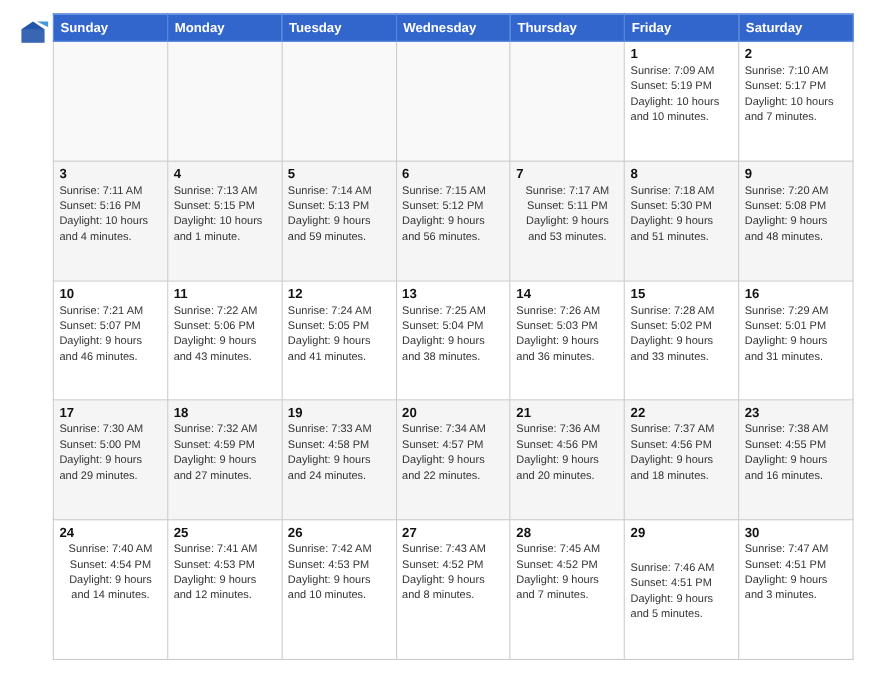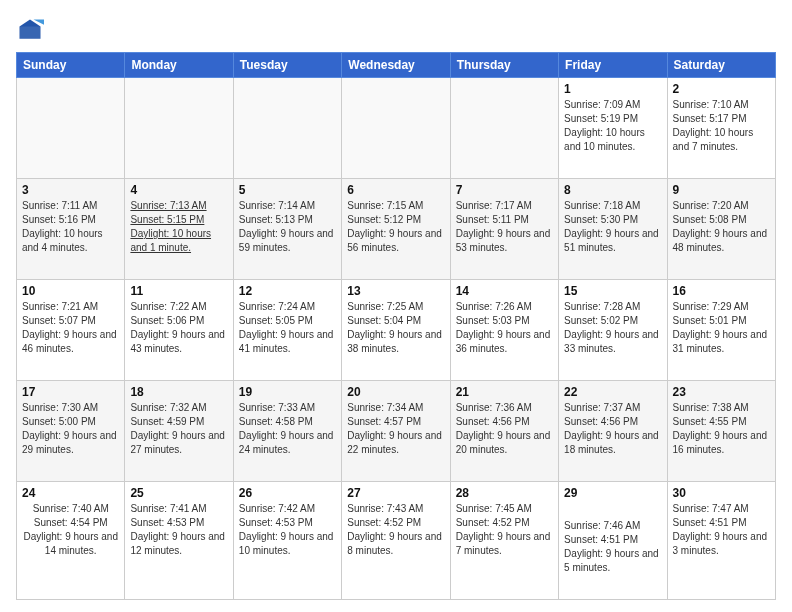--- a/index.html
+++ b/index.html
@@ -8,21 +8,21 @@
       background: #fff;
       width: 792px;
       height: 612px;
       overflow: hidden;
     }
     .page {
       width: 792px;
       height: 612px;
       padding: 12px 16px 12px 16px;
       display: flex;
-      flex-direction: column;
+      flex-direction: row;
     }
     .header {
       display: flex;
       align-items: flex-start;
       justify-content: space-between;
       margin-bottom: 8px;
     }
     .logo {
       display: flex;
       align-items: center;
@@ -156,39 +156,39 @@
         </tr>
         <tr>
           <td>
             <span class="day-number">3</span>
             <div class="day-info" style="white-space: pre-line;">Sunrise: 7:11 AM
 Sunset: 5:16 PM
 Daylight: 10 hours and 4 minutes.</div>
           </td>
           <td>
             <span class="day-number">4</span>
-            <div class="day-info" style="white-space: pre-line; text-decoration: underline;">Sunrise: 7:13 AM
+            <div class="day-info" style="white-space: pre-line;">Sunrise: 7:13 AM
 Sunset: 5:15 PM
 Daylight: 10 hours and 1 minute.</div>
           </td>
           <td>
             <span class="day-number">5</span>
             <div class="day-info" style="white-space: pre-line;">Sunrise: 7:14 AM
 Sunset: 5:13 PM
 Daylight: 9 hours and 59 minutes.</div>
           </td>
           <td>
             <span class="day-number">6</span>
             <div class="day-info" style="white-space: pre-line;">Sunrise: 7:15 AM
 Sunset: 5:12 PM
 Daylight: 9 hours and 56 minutes.</div>
           </td>
           <td>
             <span class="day-number">7</span>
-            <div class="day-info" style="white-space: pre-line;">Sunrise: 7:17 AM
+            <div class="day-info" style="white-space: pre-line; text-align: center;">Sunrise: 7:17 AM
 Sunset: 5:11 PM
 Daylight: 9 hours and 53 minutes.</div>
           </td>
           <td>
             <span class="day-number">8</span>
             <div class="day-info" style="white-space: pre-line;">Sunrise: 7:18 AM
 Sunset: 5:30 PM
 Daylight: 9 hours and 51 minutes.</div>
           </td>
           <td>

